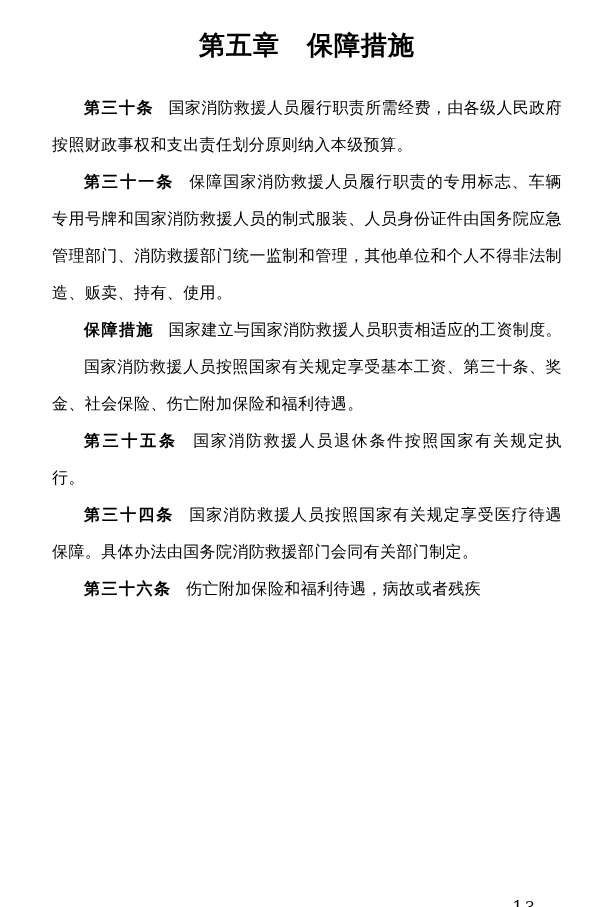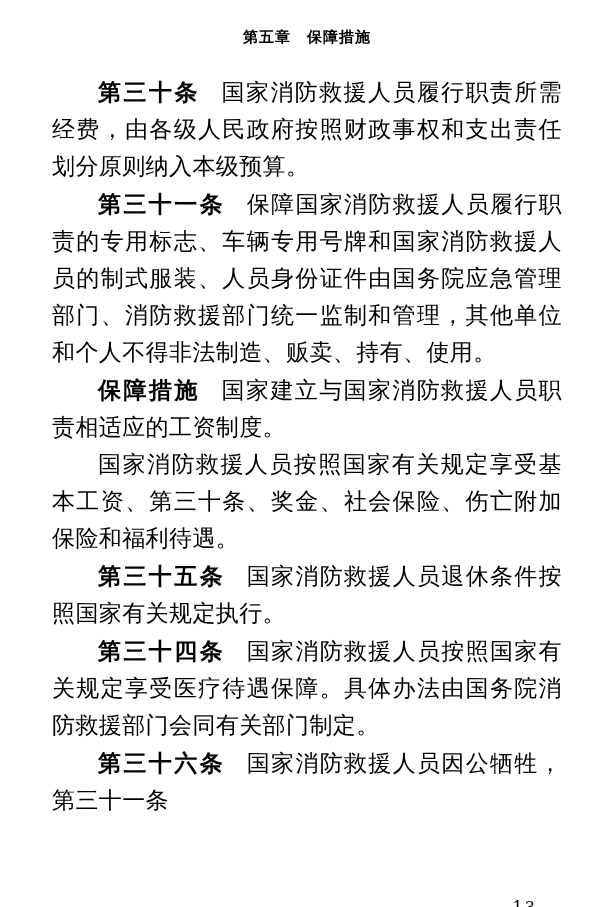--- a/index.html
+++ b/index.html
@@ -17,29 +17,29 @@
   }
   .page {
     width: 614px;
     height: 907px;
     box-sizing: border-box;
     padding: 0 52px;
     position: relative;
   }
   .chapter-title {
     text-align: center;
-    font-size: 15px;
+    font-size: 26px;
     font-weight: bold;
     letter-spacing: 1px;
     margin-top: 28px;
     margin-bottom: 26px;
     font-family: "DejaVu Serif", "Liberation Serif", serif;
   }
   .para {
-    font-size: 23px;
+    font-size: 16px;
     line-height: 37px;
     text-align: justify;
     text-justify: inter-ideograph;
     margin: 0;
     text-indent: 2em;
     letter-spacing: 0.4px;
   }
   .para .art {
     font-weight: bold;
     letter-spacing: 1.5px;
@@ -84,18 +84,18 @@
   <p class="para">
     <span class="art">第三十五条</span><span class="gap"></span><span>国家消防救援人员退休条件按照国家有关规定执行。</span>
   </p>
 
   <p class="para">
     <span class="art">第三十四条</span><span class="gap"></span><span>国家消防救援人员按照国家有关规定享受医疗待遇保障。具体办法由国务院消防救援部门会同有关部门制定。</span>
   </p>
 
 
   <p class="para">
-    <span class="art">第三十六条</span><span class="gap"></span><span>国家消防救援人员因公牺牲，第三十一条</span>
+    <span class="art">第三十六条</span><span class="gap"></span><span>伤亡附加保险和福利待遇，病故或者残疾</span>
   </p>
 
   <div class="footer">— 13 —</div>
 
 </div>
 
 </body></html>

